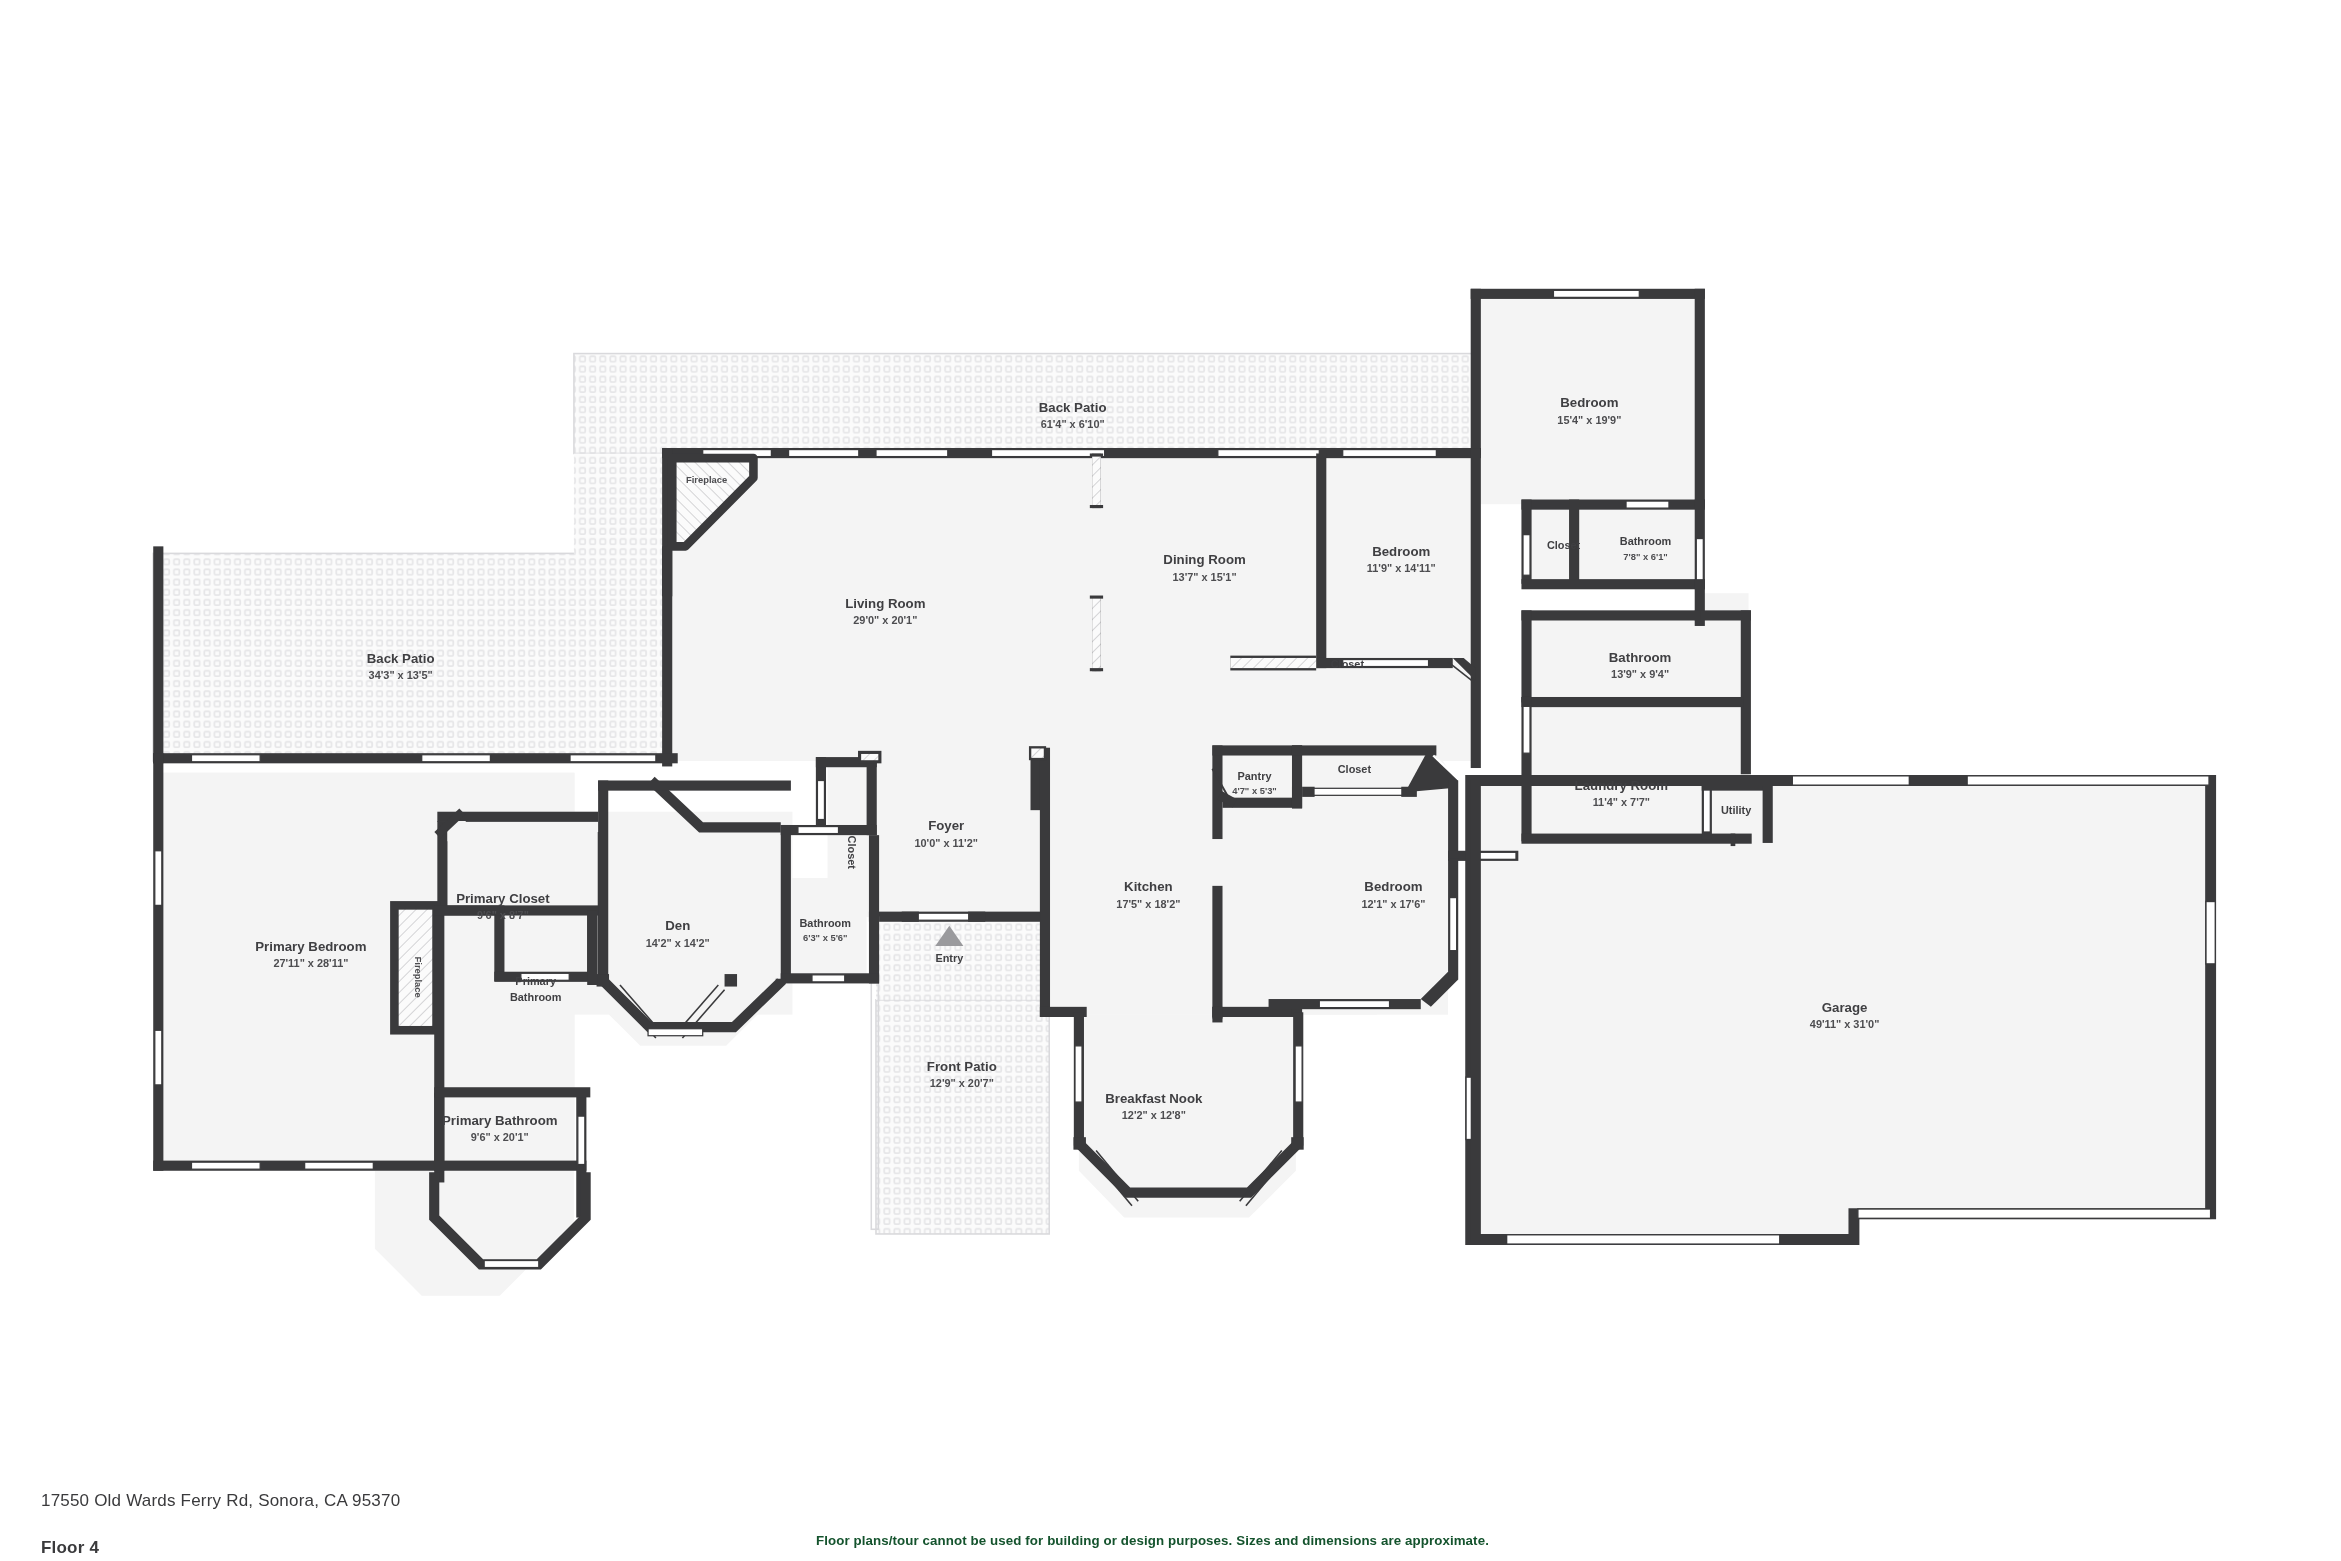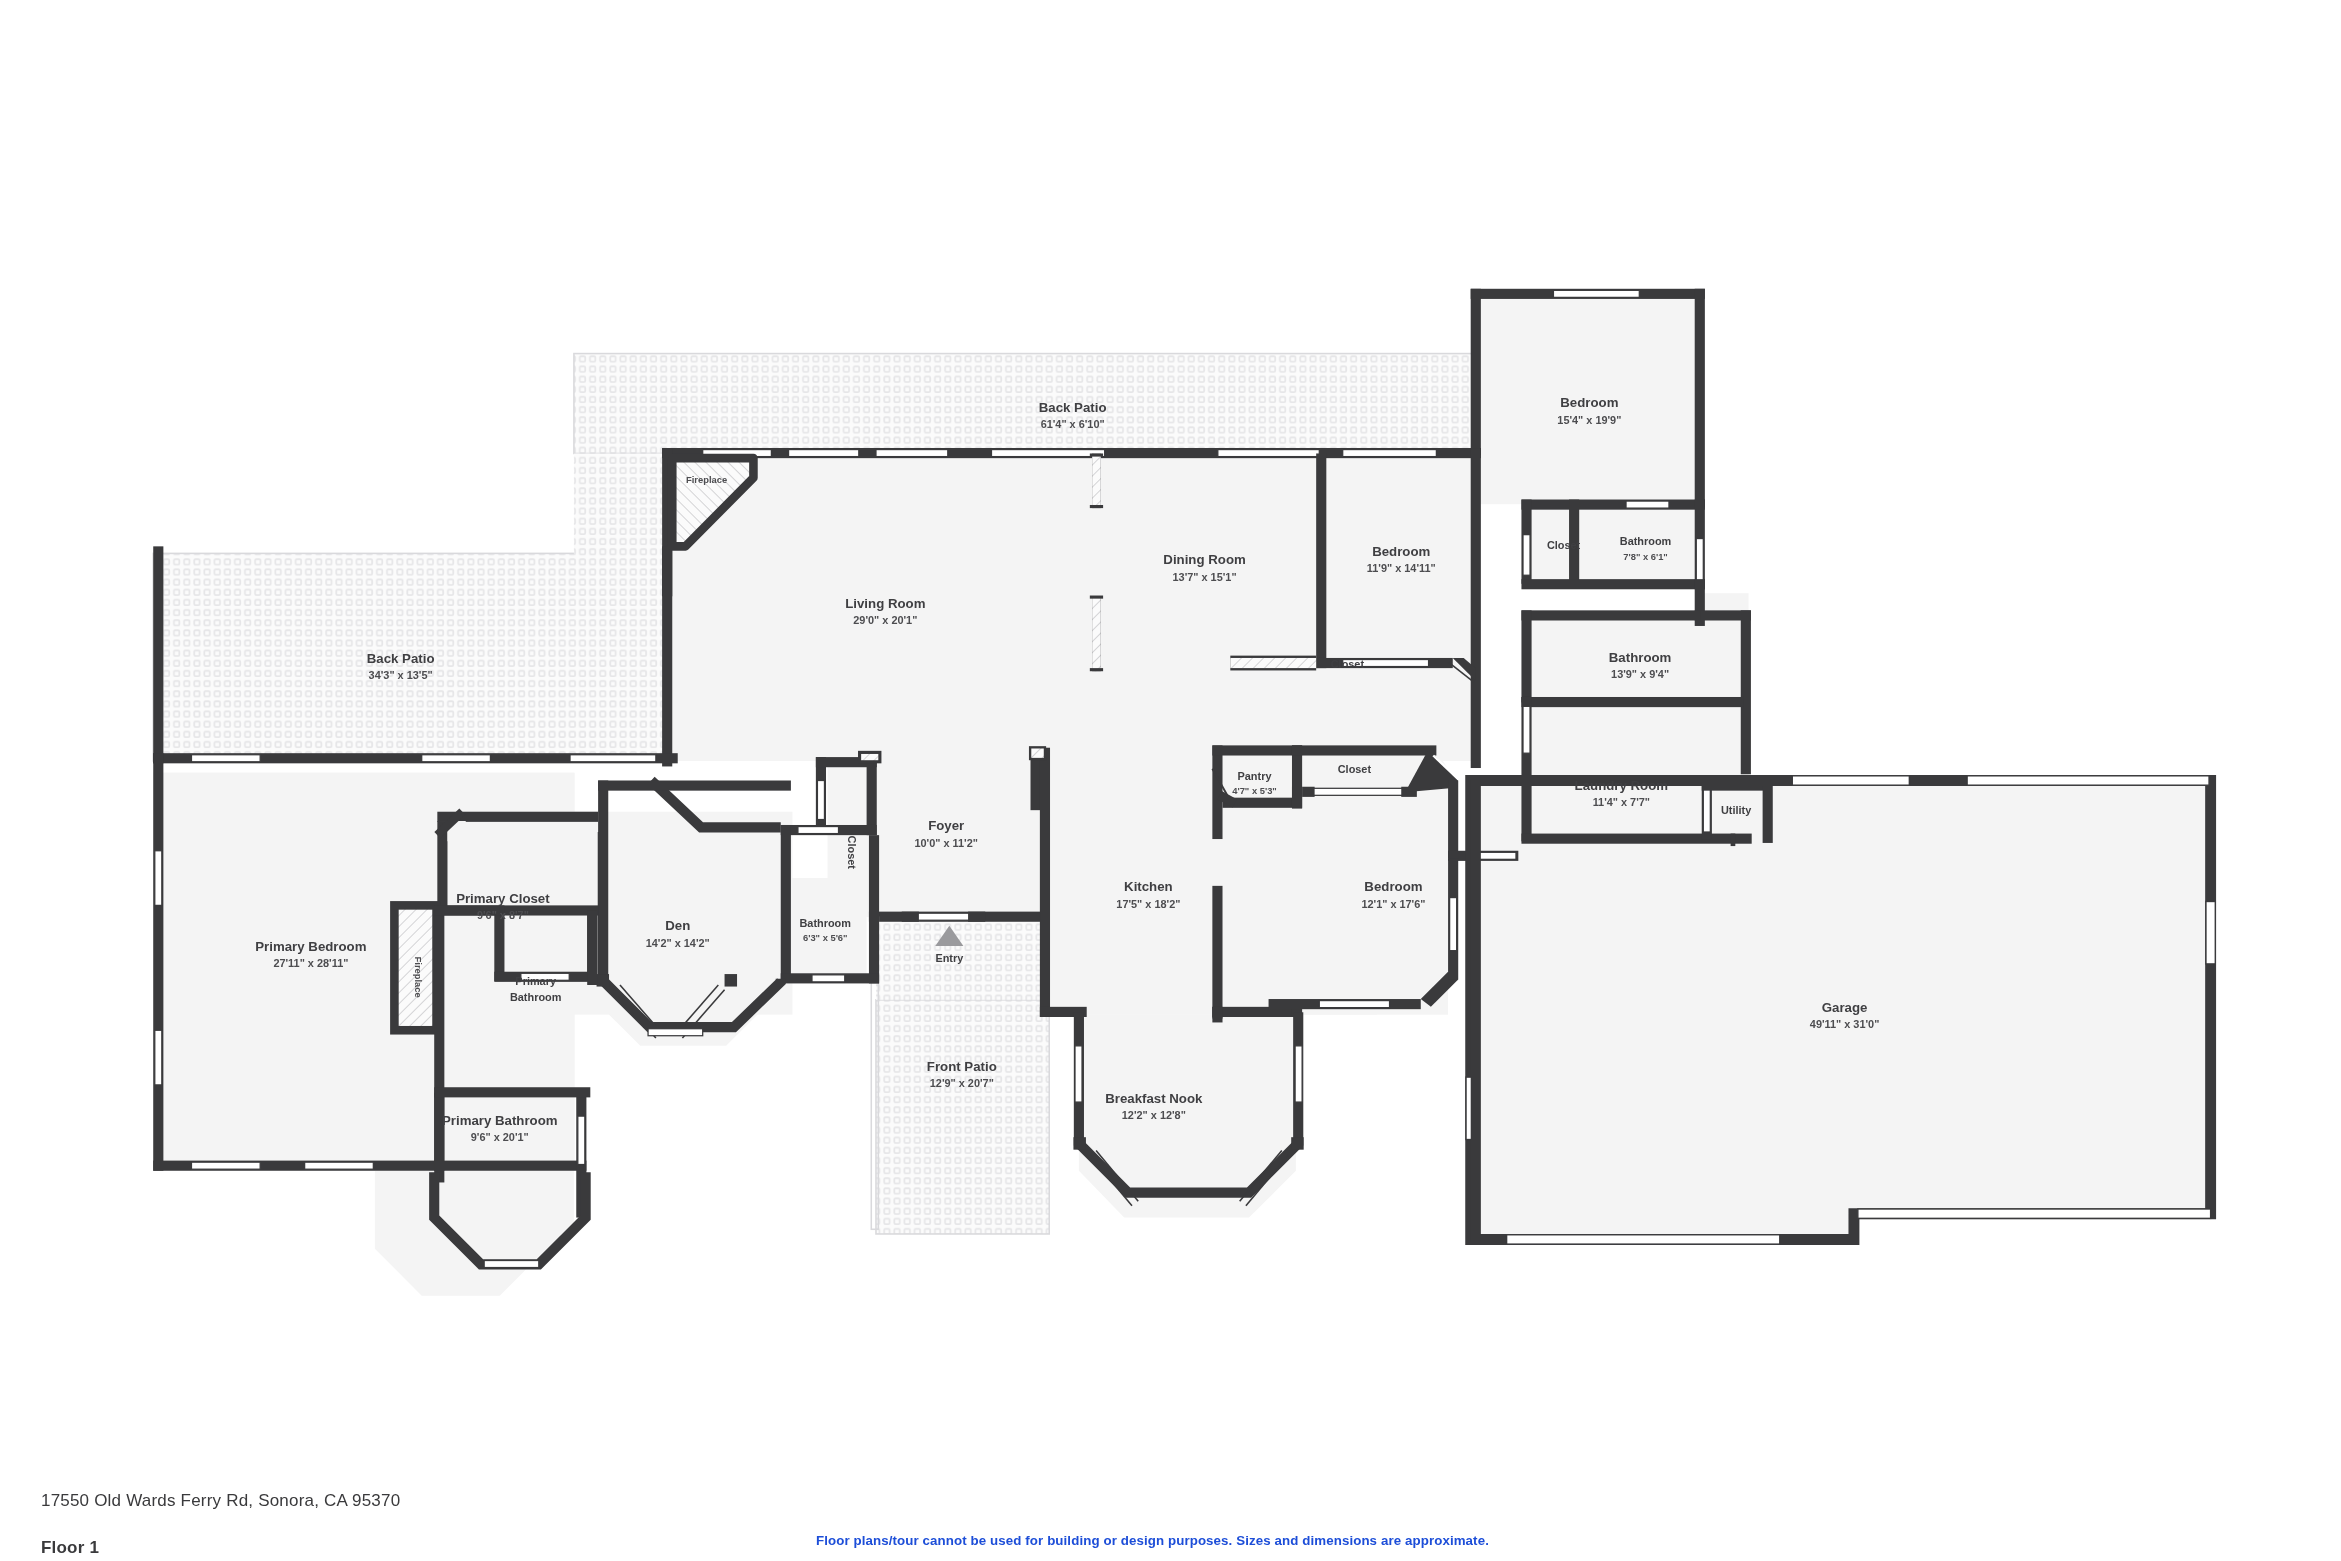--- a/index.html
+++ b/index.html
@@ -39,21 +39,21 @@
     font-weight: bold;
     color: #3a3a3c;
     letter-spacing: 0.2px;
   }
   .footer-disclaimer {
     position: absolute;
     left: 816px;
     top: 1533px;
     font-size: 13.3px;
     font-weight: bold;
-    color: #1d4ed8;
+    color: #14532d;
     letter-spacing: 0.1px;
   }
   .rlabel-name {
     font-size: 17px;
     font-weight: bold;
     fill: #3f3f42;
     text-anchor: middle;
     font-family: "Liberation Sans", sans-serif;
   }
   .rlabel-dim {
@@ -545,15 +545,15 @@
 
     <g>
       <text class="rlabel-name" x="2363" y="1296">Garage</text>
       <text class="rlabel-dim" x="2363" y="1317">49'11" x 31'0"</text>
     </g>
 
   </g>
 </svg>
 
 <div class="footer-address">17550 Old Wards Ferry Rd, Sonora, CA 95370</div>
-<div class="footer-floor">Floor 1</div>
+<div class="footer-floor">Floor 4</div>
 <div class="footer-disclaimer">Floor plans/tour cannot be used for building or design purposes. Sizes and dimensions are approximate.</div>
 
 
 </body></html>

